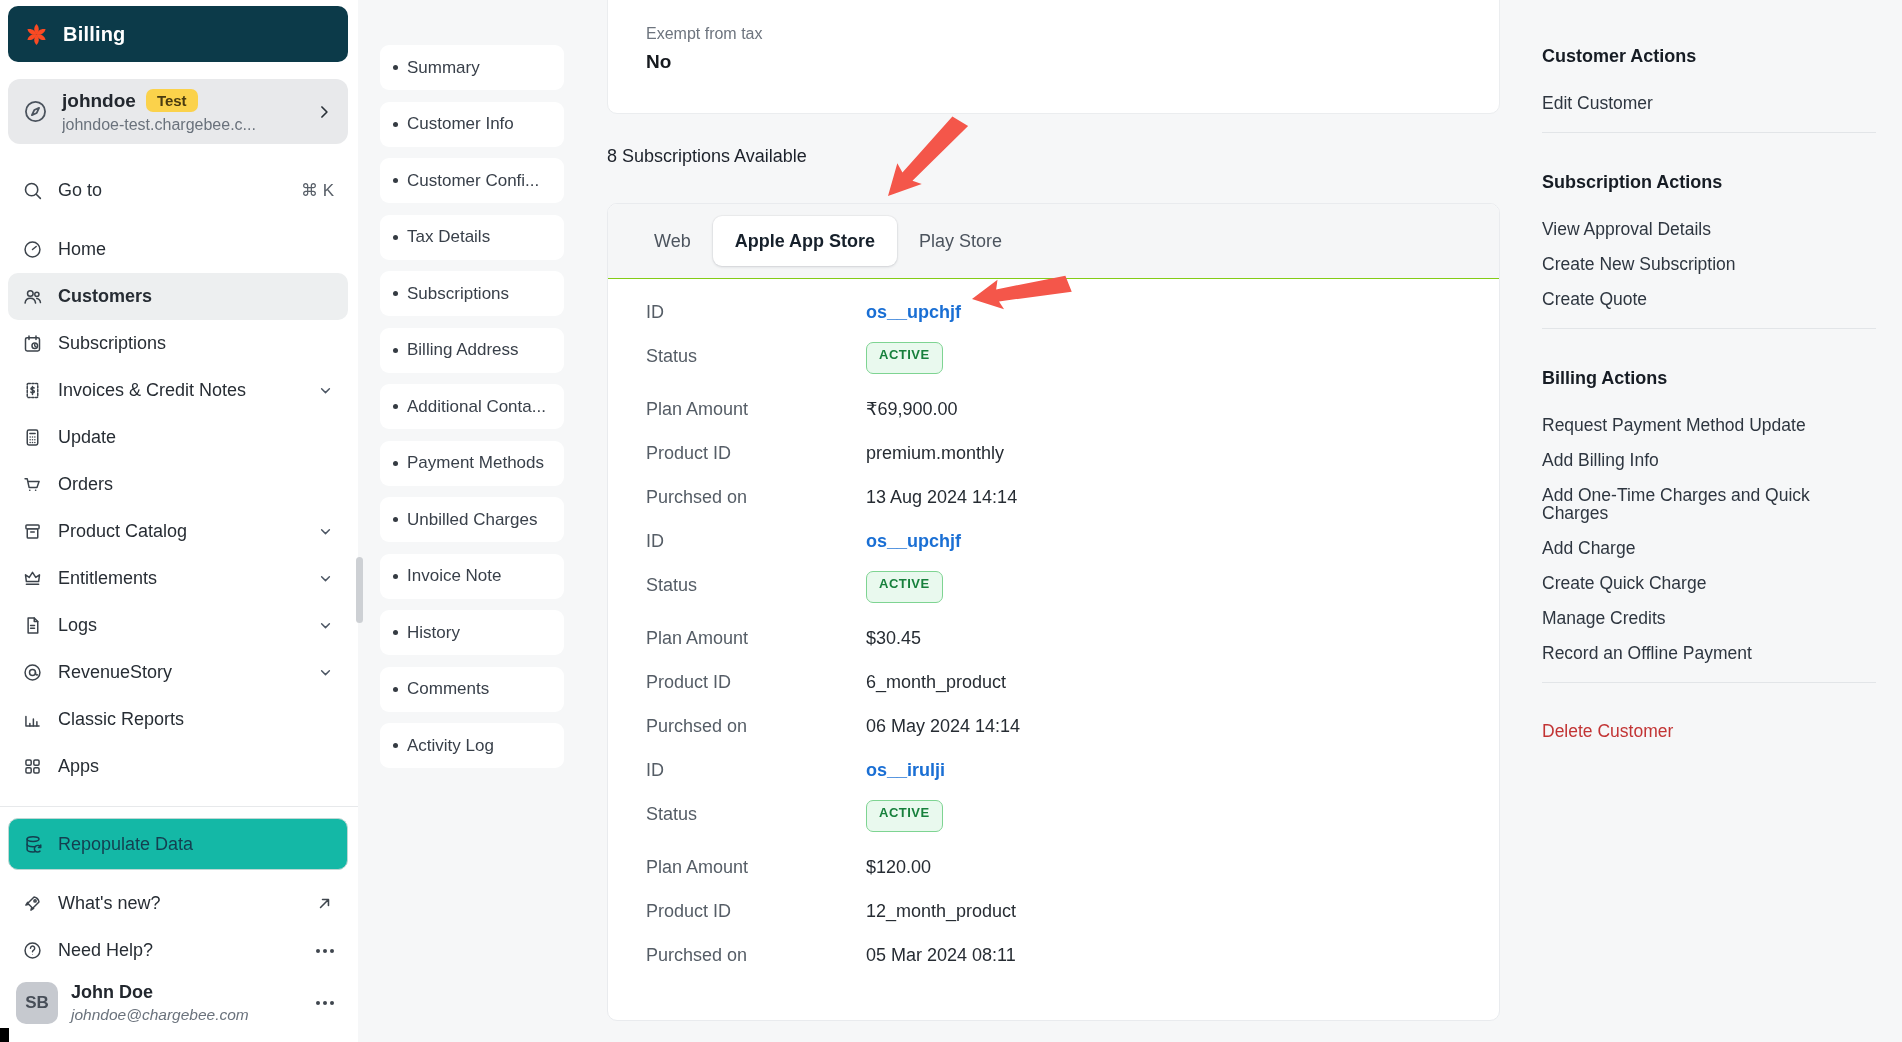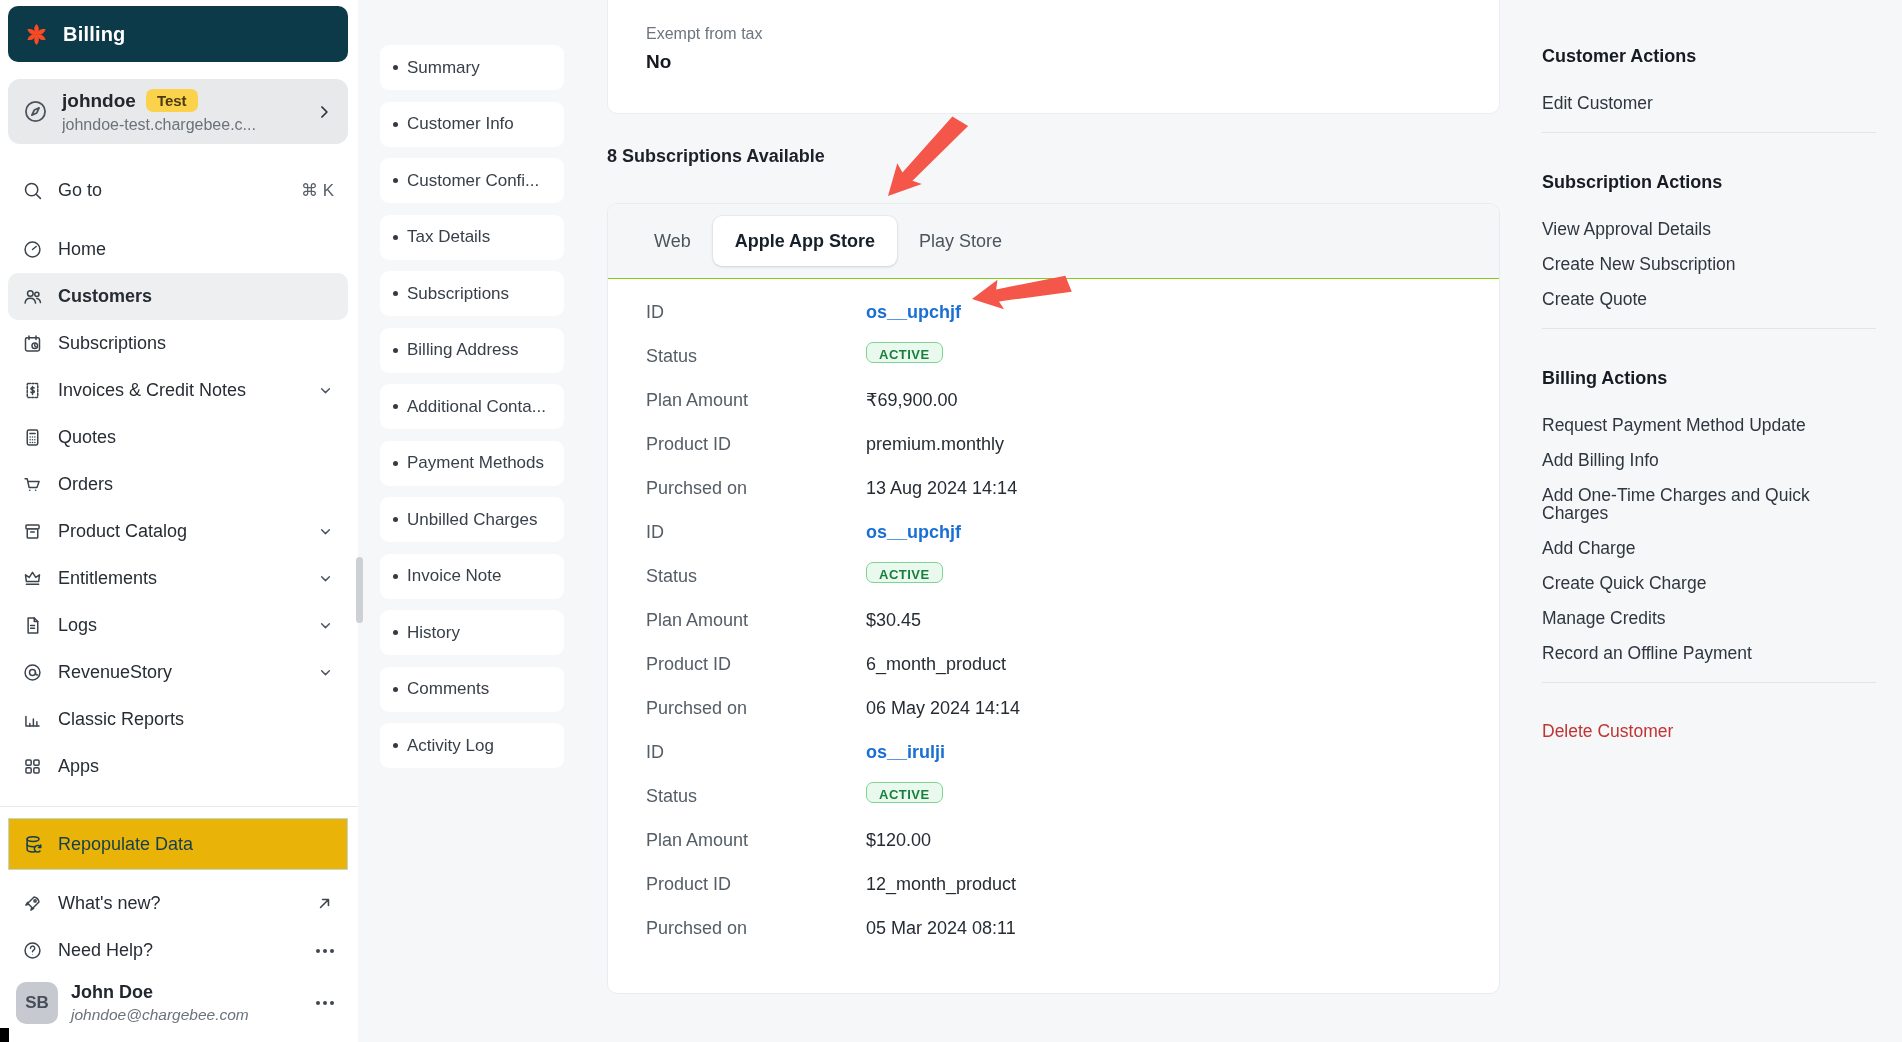--- a/index.html
+++ b/index.html
@@ -42,21 +42,21 @@
   .nav-list { flex:none; }
   .nav-item {
     display:flex; align-items:center; gap:15px; height:47px; padding:0 14px;
     border-radius:10px; font-size:18px; color:#272d34;
   }
   .nav-item .nav-icon { color:#3c434b; flex:none; }
   .nav-item.selected { background:#edeff0; font-weight:700; }
   .nav-item .chev { margin-left:auto; color:#4b5563; }
   .sidebar-divider { border-top:1px solid #e7e9eb; margin:16px -10px 11px -8px; }
   .repopulate-btn {
-    border:1px solid #bed7d3; background:#eab308; border-radius:0;
+    border:1px solid #bed7d3; background:#14b8a6; border-radius:10px;
     height:52px; display:flex; align-items:center; gap:14px; padding:0 14px;
     font-size:18px; font-weight:500; color:#143f50; margin-bottom:10px; flex:none;
   }
   .footer-row {
     display:flex; align-items:center; gap:15px; height:47px; padding:0 14px;
     font-size:18px; color:#272d34; border-radius:10px; flex:none;
   }
   .row-right { margin-left:auto; color:#3f464e; }
   .dot-menu { width:4px; height:4px; border-radius:50%; background:#3f464e;
     box-shadow:7px 0 0 #3f464e, 14px 0 0 #3f464e; margin-right:14px; }
@@ -84,21 +84,21 @@
   .bullet { width:5px; height:5px; border-radius:50%; background:#353b43; margin-right:9px; flex:none; }
 
   
   .main-col { position:absolute; left:607px; top:4px; width:893px; }
   .tax-card {
     background:#ffffff; border:1px solid #ebedef; border-radius:10px;
     margin-top:-16px; height:126px; padding:36px 38px 0;
   }
   .tax-label { font-size:16px; color:#6d747e; }
   .tax-value { font-size:19px; font-weight:600; color:#15191e; margin-top:8px; }
-  .subs-heading { margin:32px 0 0 0; font-size:18px; font-weight:700; color:#1c212a; }
+  .subs-heading { margin:32px 0 0 0; font-size:18px; font-weight:400; color:#1c212a; }
   .subs-card {
     margin-top:36px; background:#ffffff; border:1px solid #e9ebee; border-radius:10px; overflow:hidden;
   }
   .subs-tabbar {
     background:#f5f6f7; height:75px; display:flex; align-items:center; 
     padding:0 16px 0 24px; border-bottom:1px solid #84cc16;
   }
   .tab { padding:0 22px; height:50px; display:flex; align-items:center;
     font-size:18px; color:#4c545e; border-radius:9px; }
   .tab.active {
@@ -108,21 +108,21 @@
   }
   .subs-body { padding:24px 38px 30px; }
   .sub-entry { margin-bottom:23px; }
   .sub-entry:last-child { margin-bottom:0; }
   .field-row { display:flex; align-items:flex-start; margin-bottom:26px; font-size:18px; line-height:18px; }
   .field-row:last-child { margin-bottom:26px; }
   .field-label { width:220px; flex:none; color:#555d66; }
   .field-value { color:#262c33; }
   .id-link { color:#1a6fd4; font-weight:700; text-decoration:none; }
   .status-badge {
-    display:inline-block; margin-top:-5px; padding:5px 12px 0;
+    display:inline-block; margin-top:-5px; padding:5px 12px 11px;
     border:1.5px solid #7ed492; background:#e9f9ee; color:#17803c;
     font-size:13px; font-weight:700; letter-spacing:.5px; border-radius:7px; line-height:14px;text-align:center;
   }
 
   
   .actions-panel { position:absolute; left:1542px; top:0; width:334px; }
   .action-group { padding:40px 0 20px; border-bottom:1px solid #e2e5e8; }
   .action-group.first { padding-top:47px; }
   .group-heading { font-size:18px; font-weight:700; color:#161c24; line-height:18px; }
   .action-item { margin-top:17px; font-size:17.5px; color:#2e3640; line-height:18px; }
@@ -224,21 +224,21 @@
             <circle cx="12" cy="11.5" r=".9"></circle>
             <circle cx="14.7" cy="11.5" r=".9"></circle>
             <circle cx="9.3" cy="14.6" r=".9"></circle>
             <circle cx="12" cy="14.6" r=".9"></circle>
             <circle cx="14.7" cy="14.6" r=".9"></circle>
             <circle cx="9.3" cy="17.7" r=".9"></circle>
             <circle cx="12" cy="17.7" r=".9"></circle>
             <circle cx="14.7" cy="17.7" r=".9"></circle>
           </g>
         </svg>
-      <span>Quotes</span>
+      <span>Update</span>
     </div>
     <div class="nav-item">
       <svg class="nav-icon" width="21" height="21" viewBox="0 0 24 24" fill="none" stroke="currentColor" stroke-width="1.7" stroke-linecap="round" stroke-linejoin="round">
           <path d="M3.5 5.5H6l2.1 9.8h9L19.5 8.6H7"></path>
           <path d="M8.8 18.7h.2M15.5 18.7h.2"></path>
         </svg>
       <span>Orders</span>
     </div>
     <div class="nav-item">
       <svg class="nav-icon" width="21" height="21" viewBox="0 0 24 24" fill="none" stroke="currentColor" stroke-width="1.7" stroke-linecap="round" stroke-linejoin="round">

